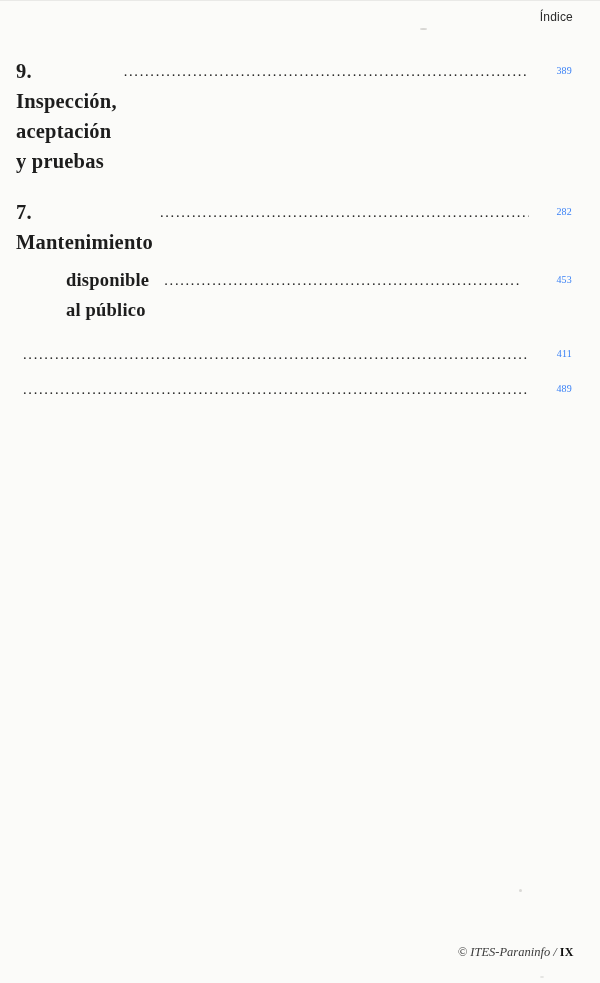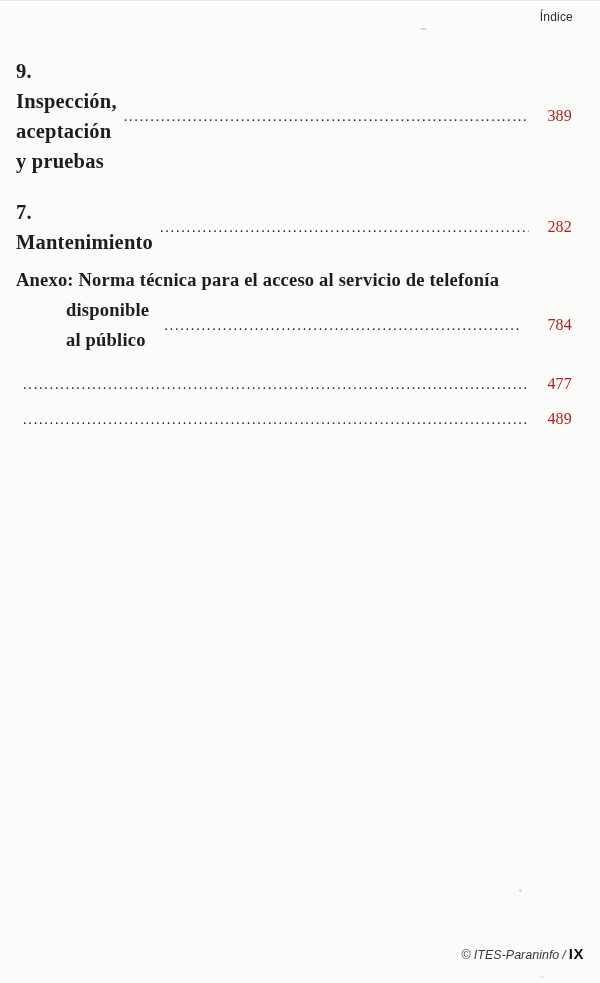--- a/index.html
+++ b/index.html
@@ -14,44 +14,44 @@
     box-sizing:border-box;
   }
   .index-label{
     position:absolute;top:9px;right:27px;
     font-family:"Liberation Sans", sans-serif;
     font-size:12px;color:#2b2b2b;letter-spacing:.2px;
   }
   .toc{
     position:absolute;top:55px;left:16px;right:28px;
   }
-  .row{display:flex;align-items:center;}
+  .row{display:flex;align-items:flex-start;}
   .heading-row{font-weight:bold;font-size:20.5px;line-height:30px;letter-spacing:.2px;}
   .toc-section.annex .heading-row{font-size:18.5px;}
   .heading-row.cont{padding-left:50px;gap:8px;}
   .leader{
     flex:1 1 auto;min-width:0;overflow:hidden;white-space:nowrap;
     font-weight:400;font-size:14.5px;letter-spacing:1.7px;
     margin:0 9px 0 7px;color:#242424;
   }
   .page-num{
-    font-weight:400;font-size:16px;flex:0 0 34px;text-align:right;color:#b91c1c;
+    font-weight:400;font-size:10px;flex:0 0 34px;text-align:right;color:#3b82f6;
   }
   .toc-section:nth-child(2){margin-top:21px;}
   .toc-section:nth-child(3){margin-top:8px;}
   .toc-section:nth-child(4){margin-top:14px;}
   .toc-section:nth-child(5){margin-top:5px;}
   .footer{
-    position:absolute;top:944px;right:16px;
-    font-family:Liberation Sans, sans-serif;
+    position:absolute;top:944px;right:26px;
+    font-family:Liberation Serif, serif;
     font-size:12.5px;font-style:italic;color:#3a3a3a;
     display:flex;align-items:baseline;gap:3px;
   }
   .footer .pgnum{
-    font-style:normal;font-weight:bold;font-size:15px;color:#101010;letter-spacing:.5px;
+    font-style:normal;font-weight:bold;font-size:12px;color:#101010;letter-spacing:.5px;
   }
   .speck{position:absolute;background:#b9b8b4;border-radius:50%;}
   .speck.s1{left:420px;top:27px;width:7px;height:2px;opacity:.55;}
   .speck.s2{left:519px;top:888px;width:3px;height:3px;opacity:.5;}
   .speck.s3{left:540px;top:975px;width:4px;height:2px;opacity:.35;}
 </style>
 </head>
 <body>
 
 <div class="page">
@@ -66,33 +66,30 @@
         </div>
       </div>
       <div class="toc-section chapter">
         <div class="row heading-row">
           <span class="h-label">7. Mantenimiento</span>
           <span class="leader">................................................................................................................................................................................................................................................................................................................................................................................................................</span>
           <span class="page-num">282</span>
         </div>
       </div>
       <div class="toc-section annex">
-        <div class="row heading-row">
-          <span class="h-label">Anexo: Norma técnica para el acceso al servicio de telefonía</span>
-        </div>
         <div class="row heading-row cont">
           <span class="h-label">disponible al público</span>
           <span class="leader">................................................................................................................................................................................................................................................................................................................................................................................................................</span>
-          <span class="page-num">784</span>
+          <span class="page-num">453</span>
         </div>
       </div>
       <div class="toc-section standalone">
         <div class="row heading-row">
           <span class="leader">................................................................................................................................................................................................................................................................................................................................................................................................................</span>
-          <span class="page-num">477</span>
+          <span class="page-num">411</span>
         </div>
       </div>
       <div class="toc-section standalone">
         <div class="row heading-row">
           <span class="leader">................................................................................................................................................................................................................................................................................................................................................................................................................</span>
           <span class="page-num">489</span>
         </div>
       </div>
     </div>
 

